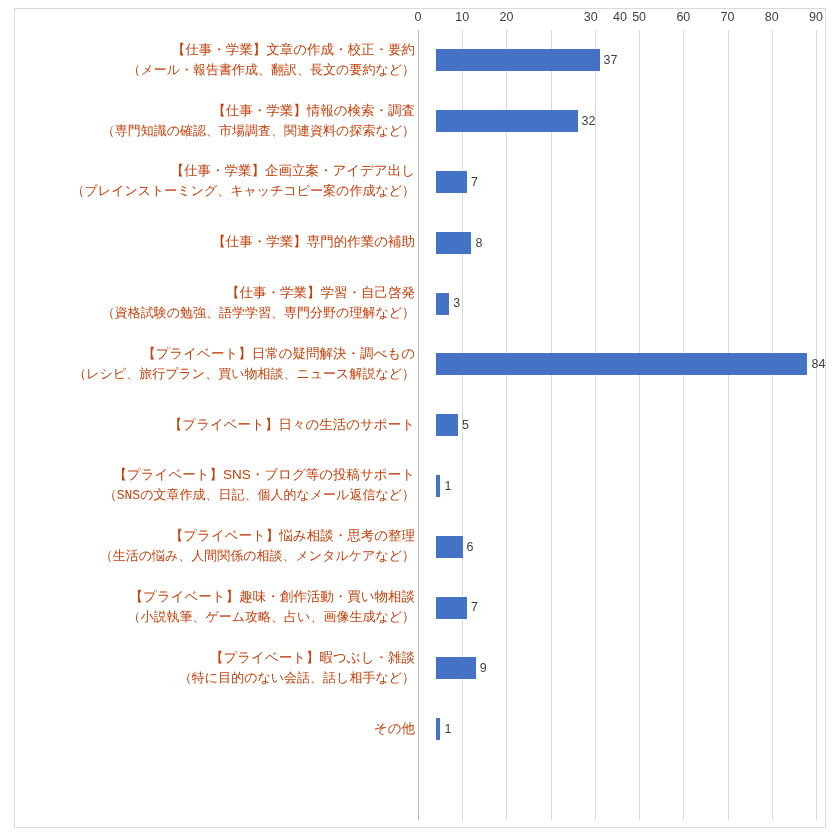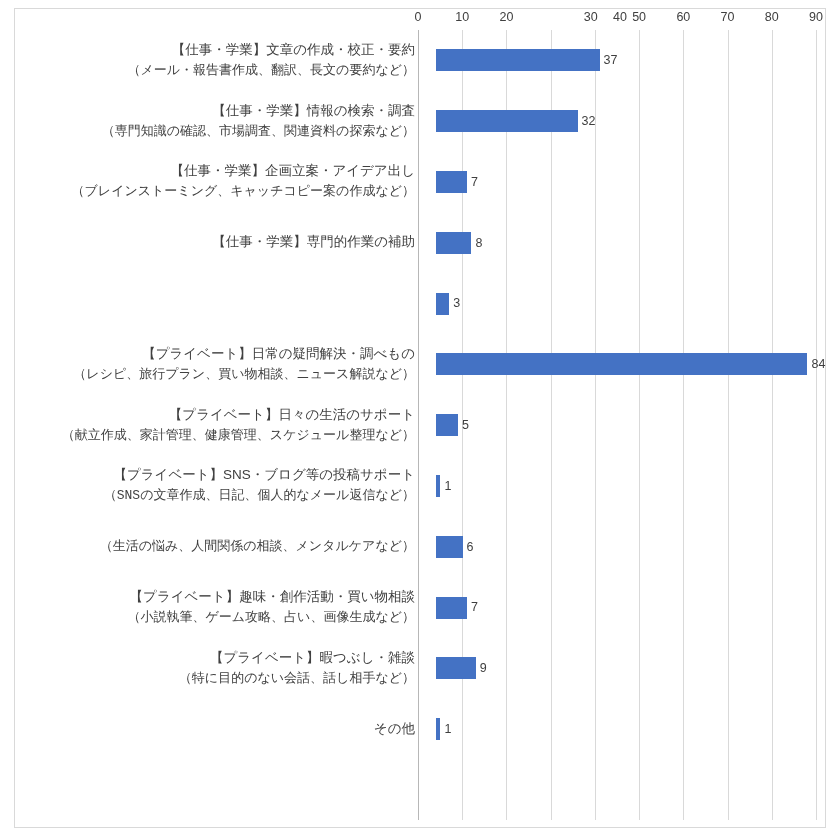--- a/index.html
+++ b/index.html
@@ -78,21 +78,21 @@
     right: 425px;
     top: 0;
     height: 100%;
     width: 400px;
     display: flex;
     flex-direction: column;
     align-items: flex-end;
     justify-content: center;
     text-align: right;
     font-size: 13.5px;
-    color: #404040;
+    color: #c2410c;
     line-height: 1.55;
     white-space: nowrap;
   }
   .row-label .ln2 {
     font-size: 13px;
     font-family: Liberation Mono, monospace;
   }
   .bar-wrap {
     position: absolute;
     left: 436px;
@@ -177,57 +177,61 @@
       <div class="row">
         <div class="row-label">
           <div class="ln1">【仕事・学業】専門的作業の補助</div>
         </div>
         <div class="bar-wrap">
           <div class="bar" style="width: 35.3778px; background: rgb(68, 114, 196);"></div>
           <div class="bar-value">8</div>
         </div>
       </div>
       <div class="row">
+        <div class="row-label">
+          <div class="ln1">【仕事・学業】学習・自己啓発</div>
+          <div class="ln2">（資格試験の勉強、語学学習、専門分野の理解など）</div>
+        </div>
         <div class="bar-wrap">
           <div class="bar" style="width: 13.2667px; background: rgb(68, 114, 196);"></div>
           <div class="bar-value">3</div>
         </div>
       </div>
       <div class="row">
         <div class="row-label">
           <div class="ln1">【プライベート】日常の疑問解決・調べもの</div>
           <div class="ln2">（レシピ、旅行プラン、買い物相談、ニュース解説など）</div>
         </div>
         <div class="bar-wrap">
           <div class="bar" style="width: 371.467px; background: rgb(68, 114, 196);"></div>
           <div class="bar-value">84</div>
         </div>
       </div>
       <div class="row">
         <div class="row-label">
           <div class="ln1">【プライベート】日々の生活のサポート</div>
-          <div class="ln2">（献立作成、家計管理、健康管理、スケジュール整理など）</div>
         </div>
         <div class="bar-wrap">
           <div class="bar" style="width: 22.1111px; background: rgb(68, 114, 196);"></div>
           <div class="bar-value">5</div>
         </div>
       </div>
       <div class="row">
         <div class="row-label">
           <div class="ln1">【プライベート】SNS・ブログ等の投稿サポート</div>
           <div class="ln2">（SNSの文章作成、日記、個人的なメール返信など）</div>
         </div>
         <div class="bar-wrap">
           <div class="bar" style="width: 4.42222px; background: rgb(68, 114, 196);"></div>
           <div class="bar-value">1</div>
         </div>
       </div>
       <div class="row">
         <div class="row-label">
+          <div class="ln1">【プライベート】悩み相談・思考の整理</div>
           <div class="ln2">（生活の悩み、人間関係の相談、メンタルケアなど）</div>
         </div>
         <div class="bar-wrap">
           <div class="bar" style="width: 26.5333px; background: rgb(68, 114, 196);"></div>
           <div class="bar-value">6</div>
         </div>
       </div>
       <div class="row">
         <div class="row-label">
           <div class="ln1">【プライベート】趣味・創作活動・買い物相談</div>

